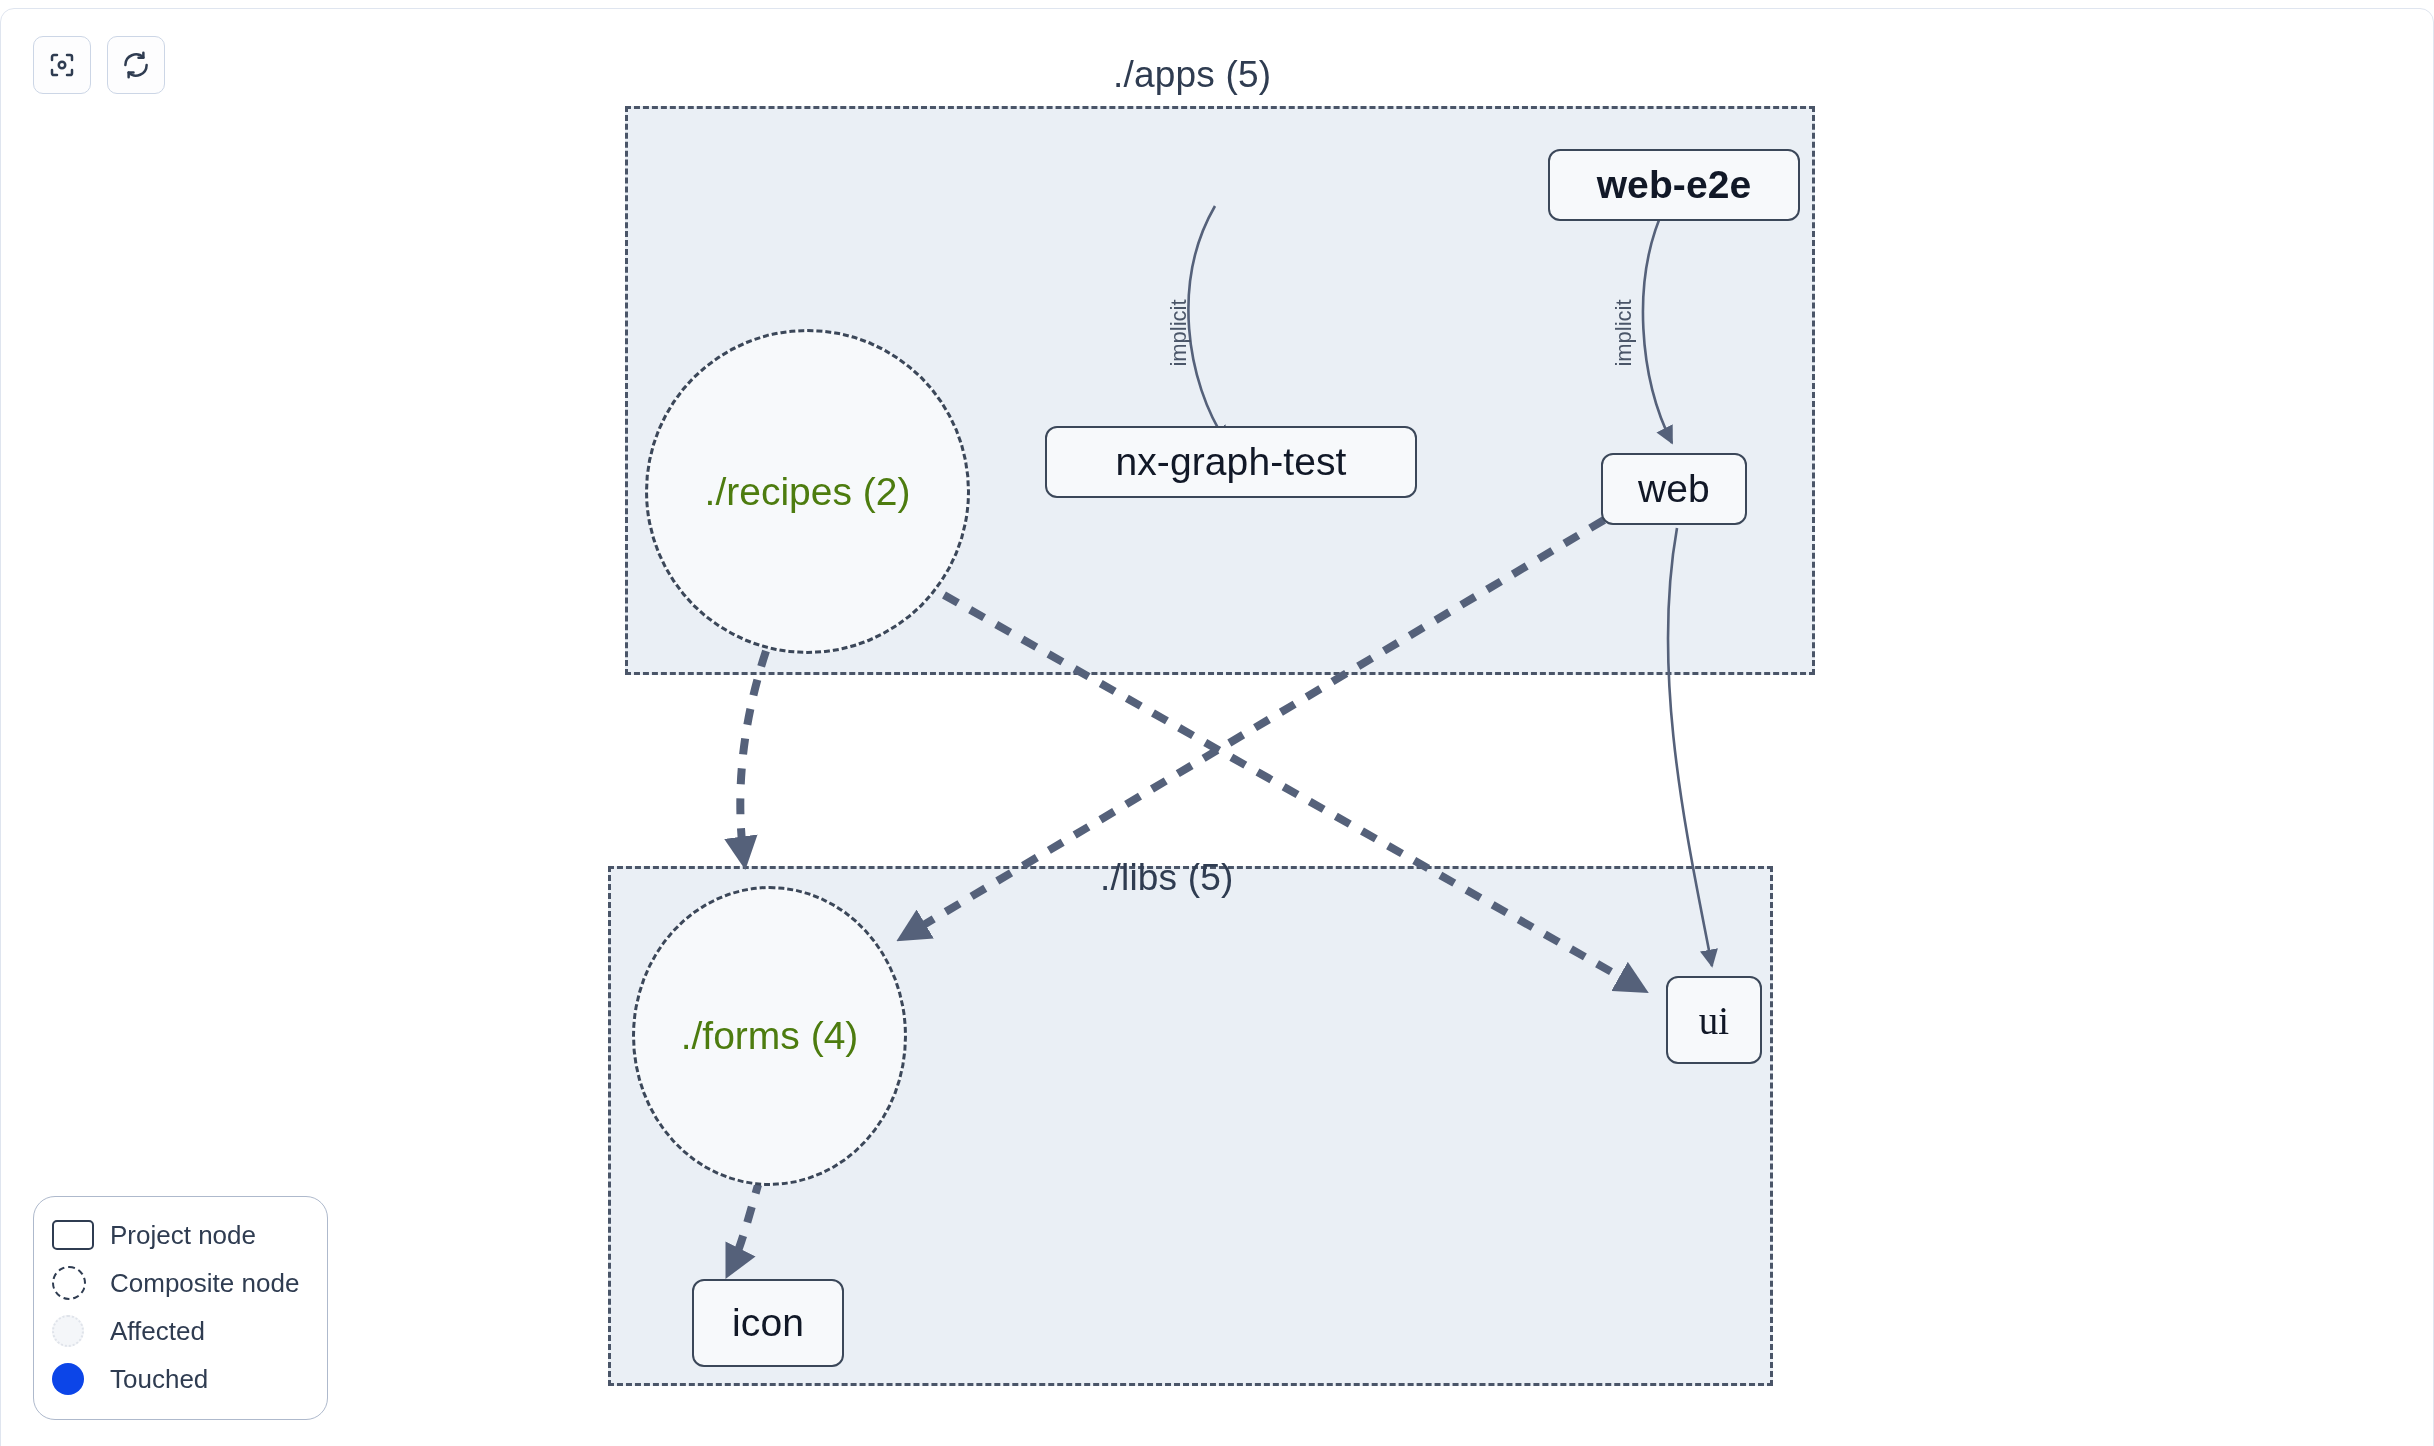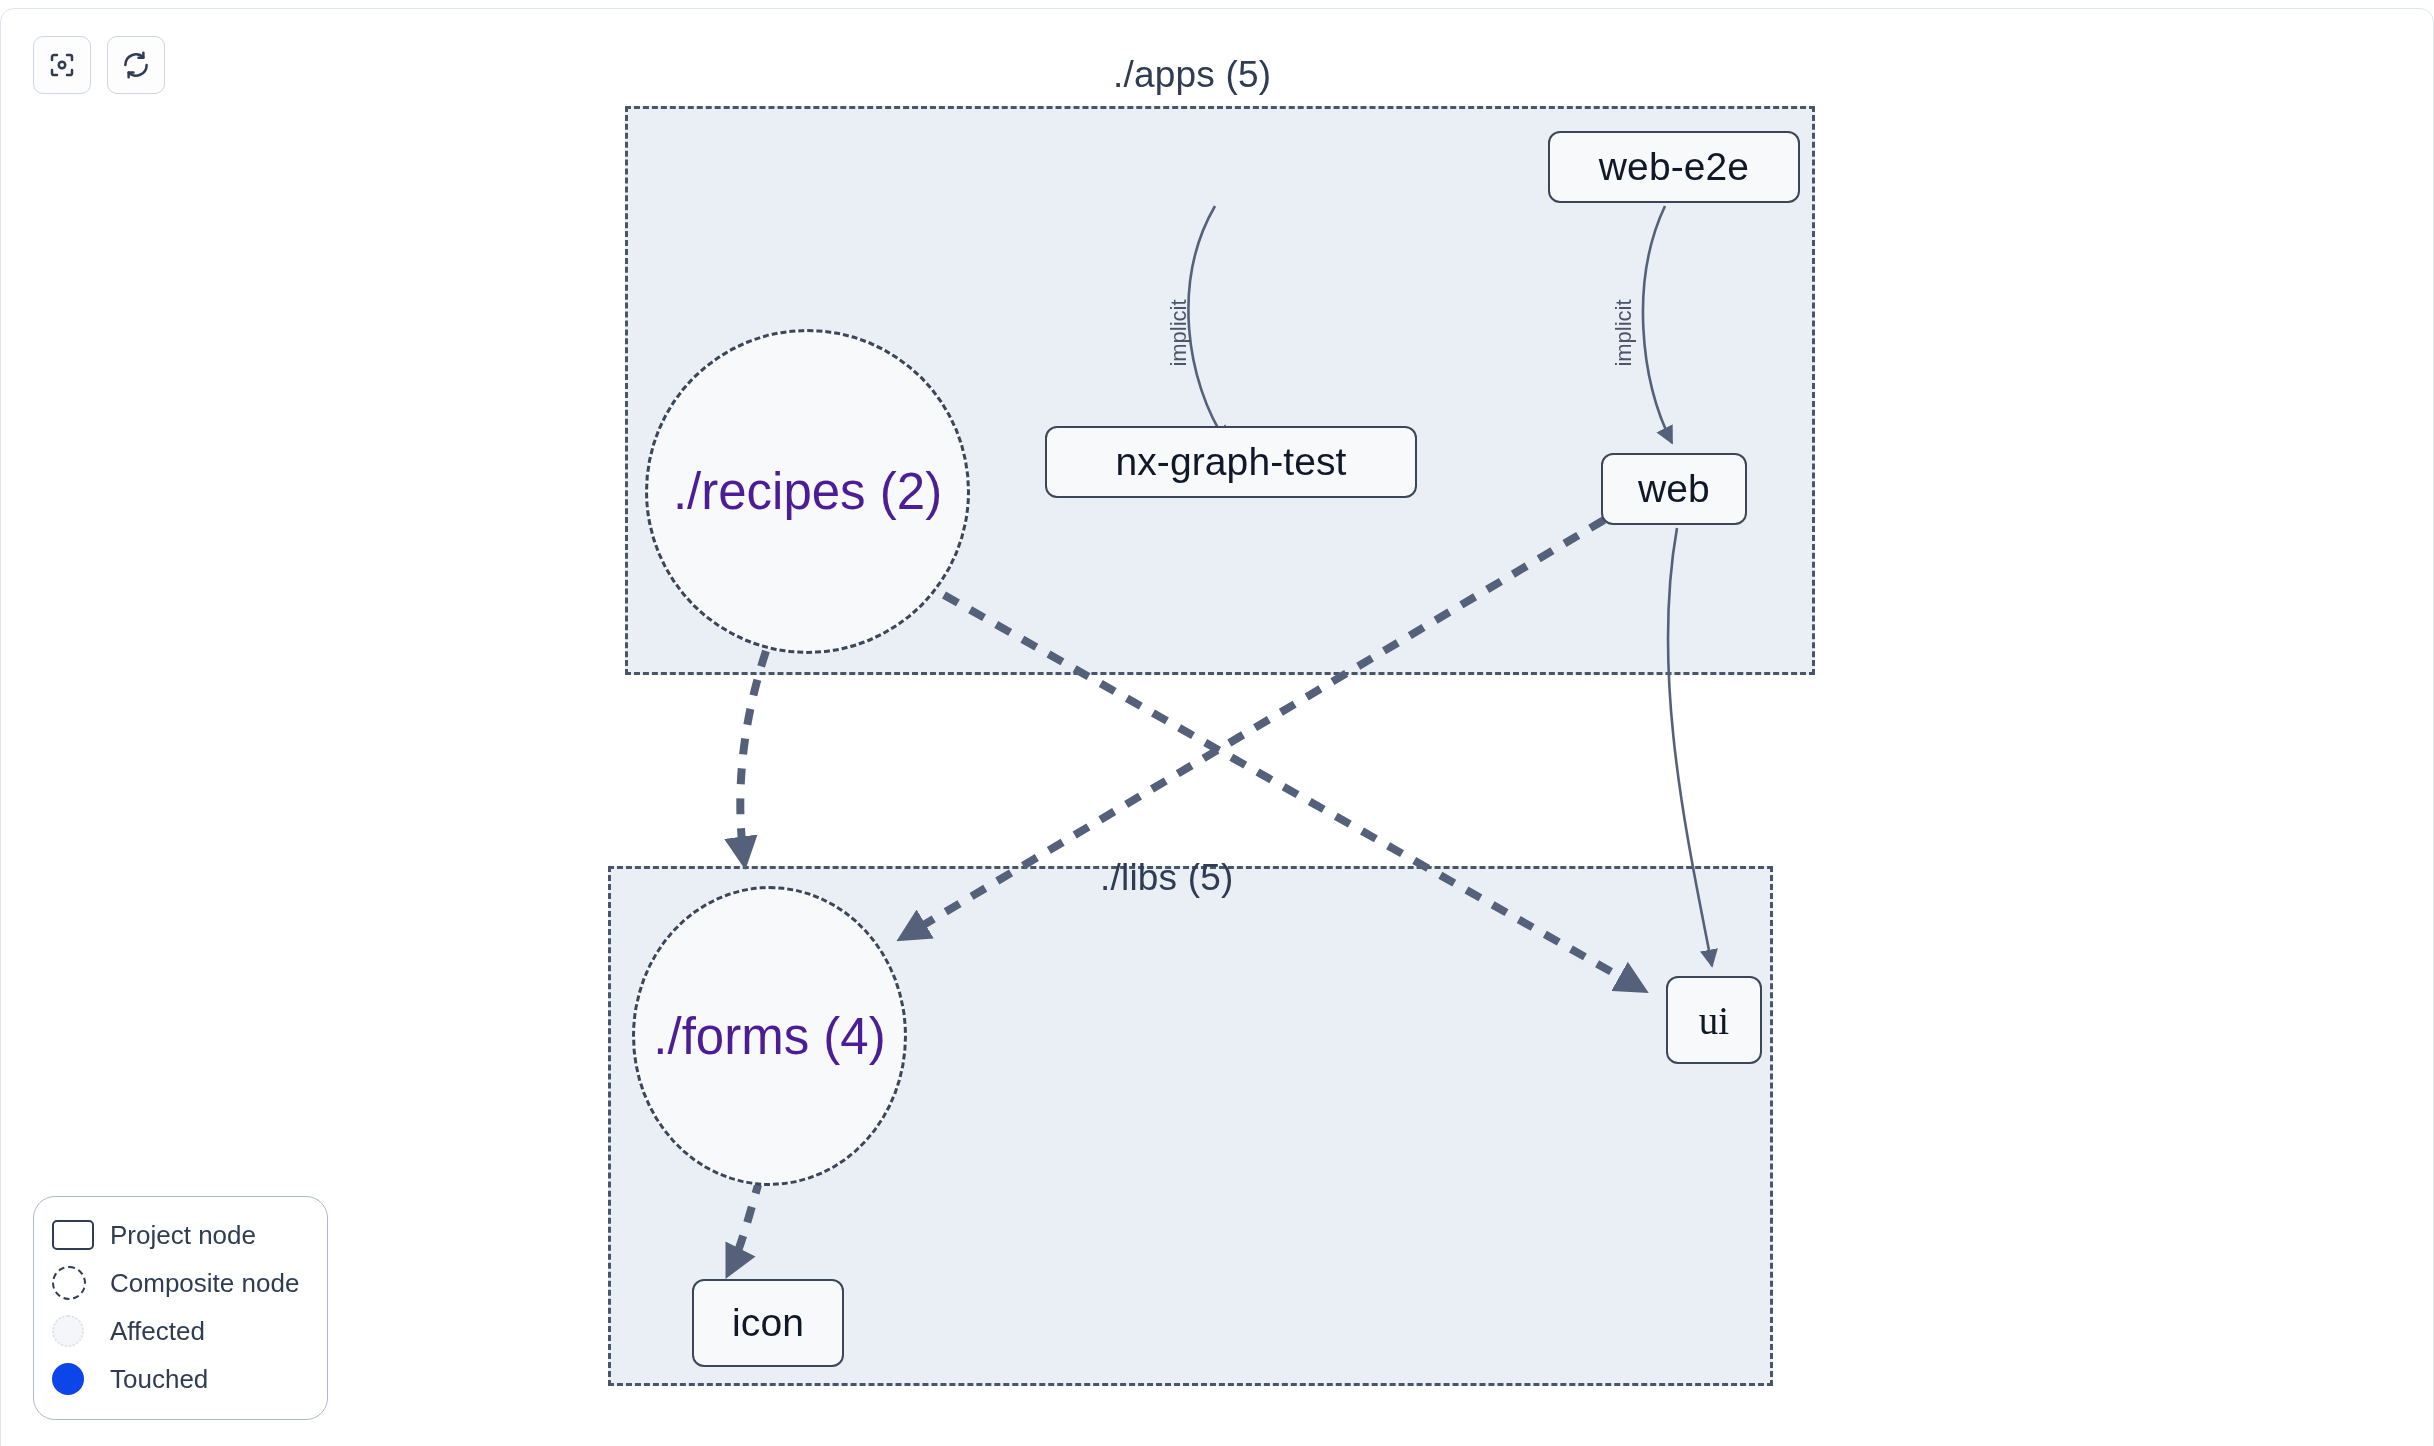--- a/index.html
+++ b/index.html
@@ -90,37 +90,37 @@
     justify-content: center;
     color: #111827;
     font-size: 39px;
     letter-spacing: 0.1px;
     z-index: 30;
     cursor: pointer;
     box-sizing: border-box;
     white-space: nowrap;
   }
   #node-nx-graph-test-e2e { left: 991px; top: 131px; width: 481px; height: 72px; }
-  #node-web-e2e          { left: 1548px; top: 131px; width: 252px; height: 72px; }
+  #node-web-e2e          { left: 1548px; top: 149px; width: 252px; height: 72px; font-weight: bold; }
   #node-nx-graph-test    { left: 1045px; top: 426px; width: 372px; height: 72px; }
   #node-web              { left: 1601px; top: 453px; width: 146px; height: 72px; }
   #node-ui               { left: 1666px; top: 976px; width: 96px; height: 88px; font-family: Liberation Serif, serif; }
   #node-icon             { left: 692px; top: 1279px; width: 152px; height: 88px; }
 
   
   .node-composite {
     position: absolute;
     background: #f7f9fb;
     border: 3px dashed #3b4759;
     border-radius: 50%;
     display: flex;
     align-items: center;
     justify-content: center;
-    color: #4c1d95;
-    font-size: 51px;
+    color: #4d7c0f;
+    font-size: 39px;
     z-index: 30;
     cursor: pointer;
     box-sizing: border-box;
     white-space: nowrap;
   }
   #node-recipes { left: 645px; top: 329px; width: 325px; height: 325px; }
   #node-forms   { left: 632px; top: 886px; width: 275px; height: 300px; }
 
   
   .edge-label {

